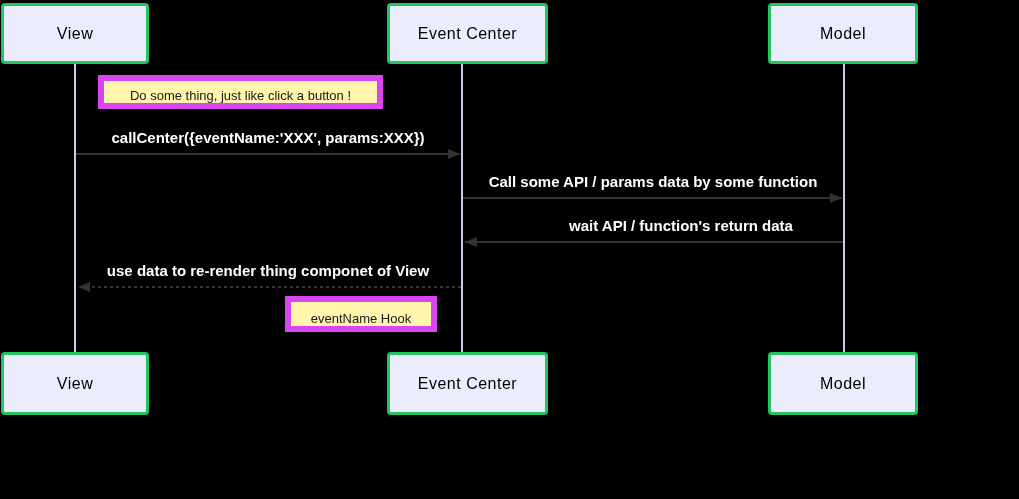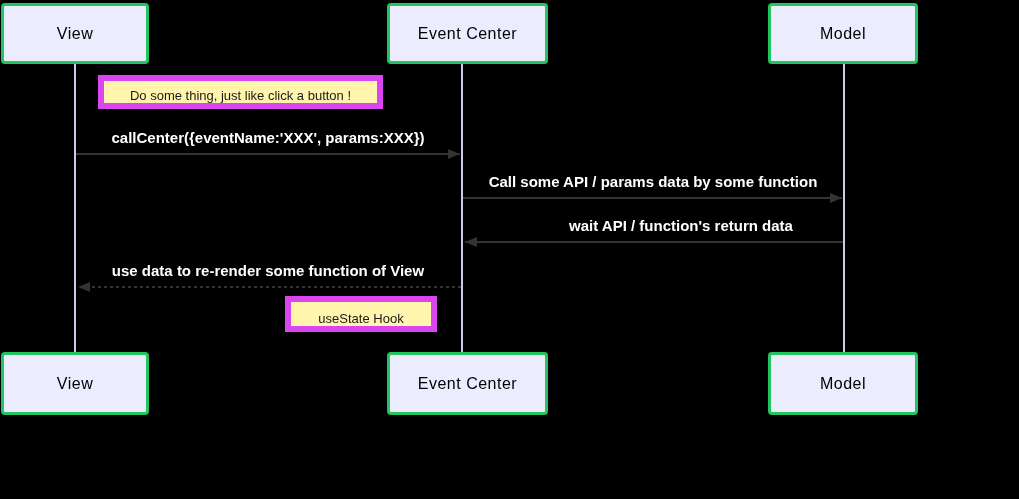--- a/index.html
+++ b/index.html
@@ -96,27 +96,27 @@
     <span>Event Center</span>
   </div>
   <div class="actor actor-top actor-model-top">
     <span>Model</span>
   </div>
 
   <div class="note note-1">
     <span>Do some thing, just like click a button !</span>
   </div>
   <div class="note note-2">
-    <span>useState Hook</span>
+    <span>eventName Hook</span>
   </div>
 
   <div class="msg msg-1">callCenter({eventName:'XXX', params:XXX})</div>
   <div class="msg msg-2">Call some API / params data by some function</div>
   <div class="msg msg-3">wait API / function's return data</div>
-  <div class="msg msg-4">use data to re-render some function of View</div>
+  <div class="msg msg-4">use data to re-render thing componet of View</div>
 
   <div class="actor actor-bottom actor-view-bottom">
     <span>View</span>
   </div>
   <div class="actor actor-bottom actor-ec-bottom">
     <span>Event Center</span>
   </div>
   <div class="actor actor-bottom actor-model-bottom">
     <span>Model</span>
   </div>

